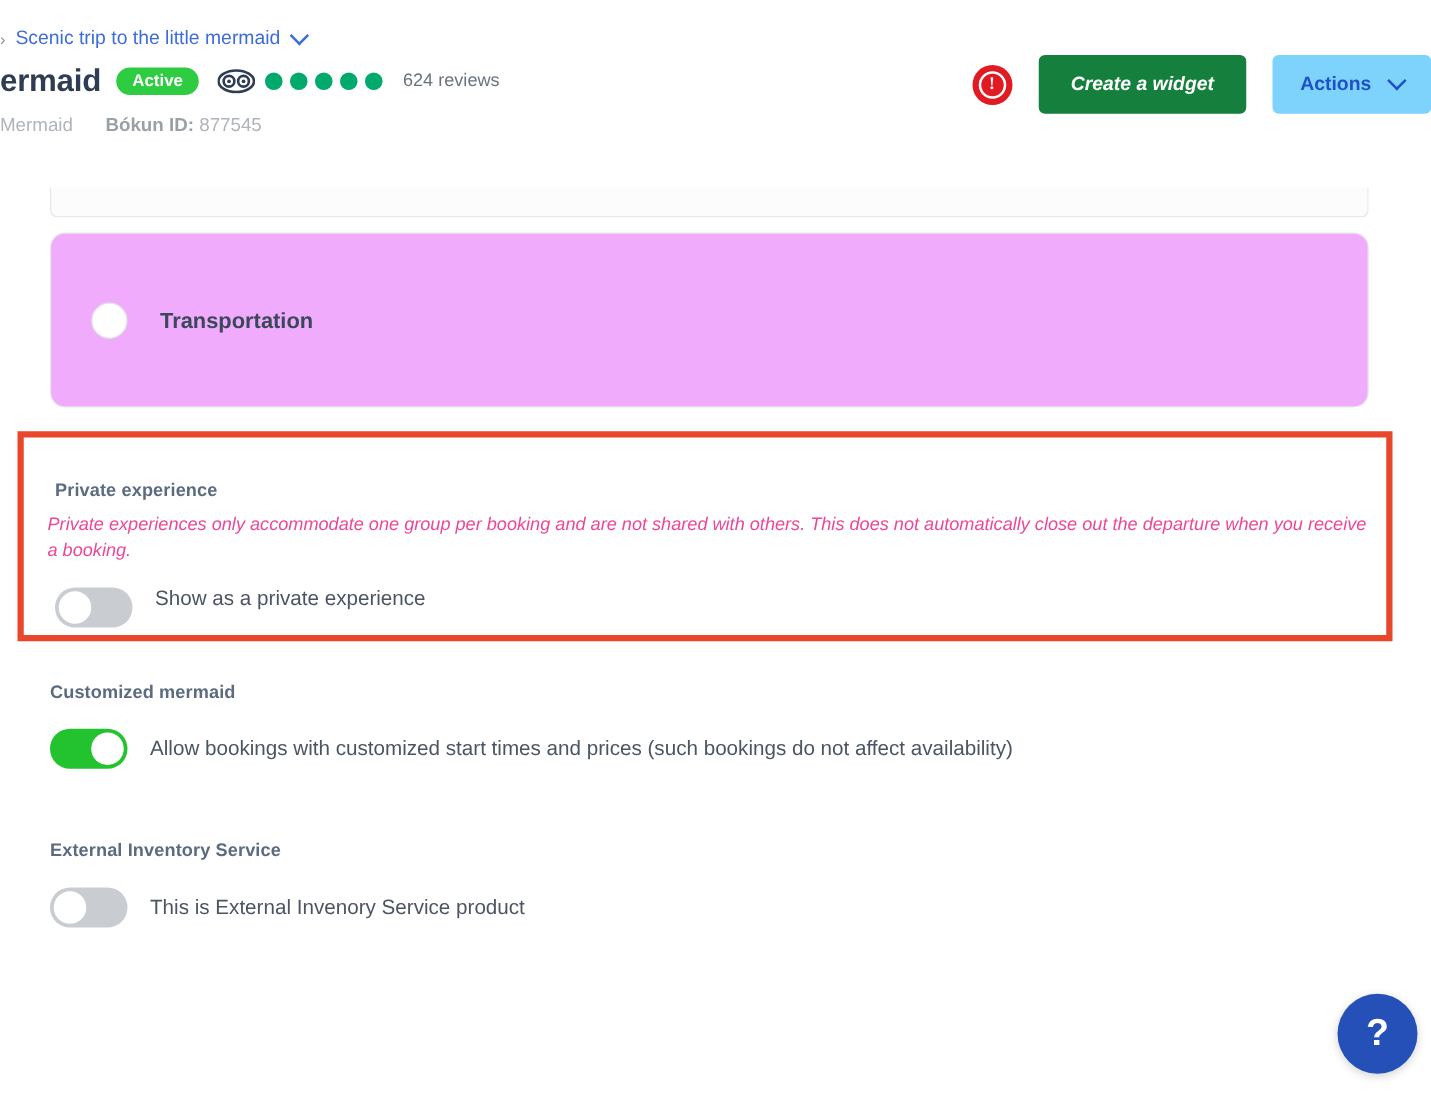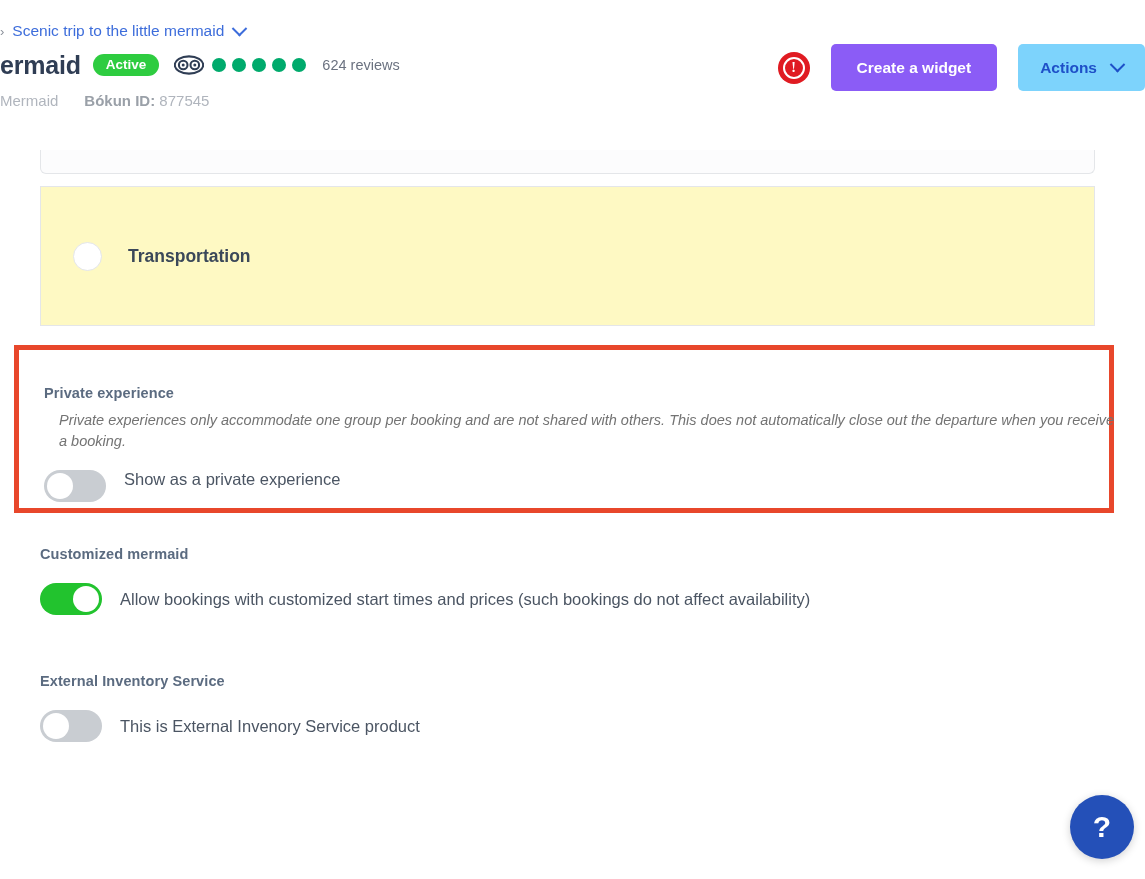--- a/index.html
+++ b/index.html
@@ -148,23 +148,24 @@
     font-size: 15.5px;
     font-weight: bold;
     cursor: pointer;
     height: 47px;
     display: flex;
     align-items: center;
     justify-content: center;
     white-space: nowrap;
   }
   .btn-primary {
-    background: #8b5cf6;
+    background: #15803d;
     color: #ffffff;
     padding: 0 26px;
+    font-style: italic;
   }
   .btn-secondary {
     background: #f1f2f4;
     color: #1e50c8;
     padding: 0 25px;
   }
   .btn-dropdown {
     background: #7dd3fc;
     color: #1e50c8;
     padding: 0 22px;
@@ -196,23 +197,23 @@
     border: 1px solid #e4e6e9;
     border-top: none;
     border-radius: 0 0 6px 6px;
   }
 
   .card-transport {
     position: absolute;
     left: 40px; top: 64px;
     width: 1055px;
     height: 140px;
-    background: #fef9c3;
+    background: #f0abfc;
     border: 1px solid #e4e6e9;
-    border-radius: 0;
+    border-radius: 12px;
     display: flex;
     align-items: center;
     padding-left: 32px;
     cursor: pointer;
   }
   .radio-outer {
     width: 29px; height: 29px;
     border-radius: 50%;
     border: 1.6px solid #e3e5e8;
     background: #ffffff;
@@ -244,25 +245,25 @@
     left: 25px; top: 35px;
   }
   .section-label {
     font-size: 14.5px;
     font-weight: bold;
     color: #5b6b80;
     letter-spacing: 0.1px;
   }
   .private-desc {
     position: absolute;
-    left: 40px; top: 60px;
+    left: 19px; top: 60px;
     width: 1060px;
     font-size: 14.5px;
     font-style: italic;
-    color: #737373;
+    color: #ec4899;
     line-height: 1.45;
   }
   .private-toggle-row {
     position: absolute;
     left: 25px; top: 120px;
     display: flex;
     align-items: flex-start;
     gap: 18px;
   }
 

